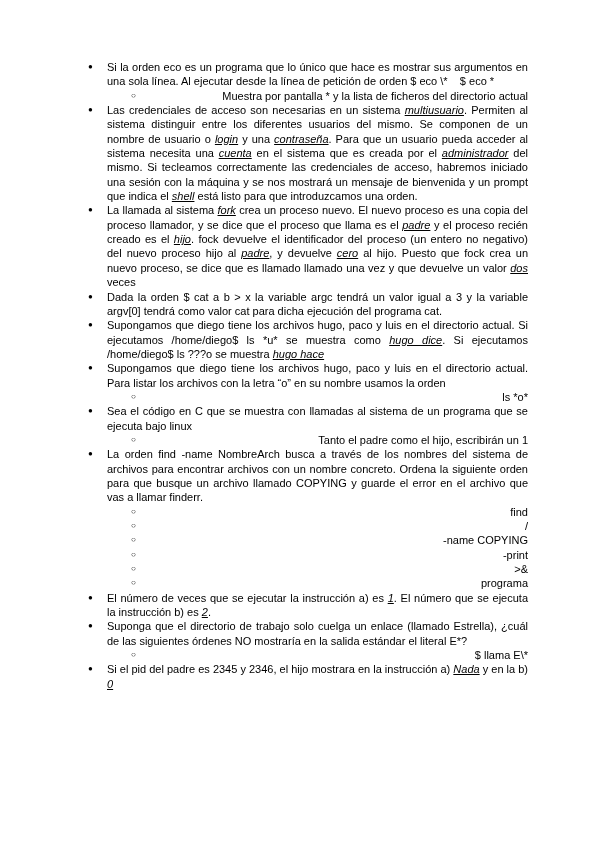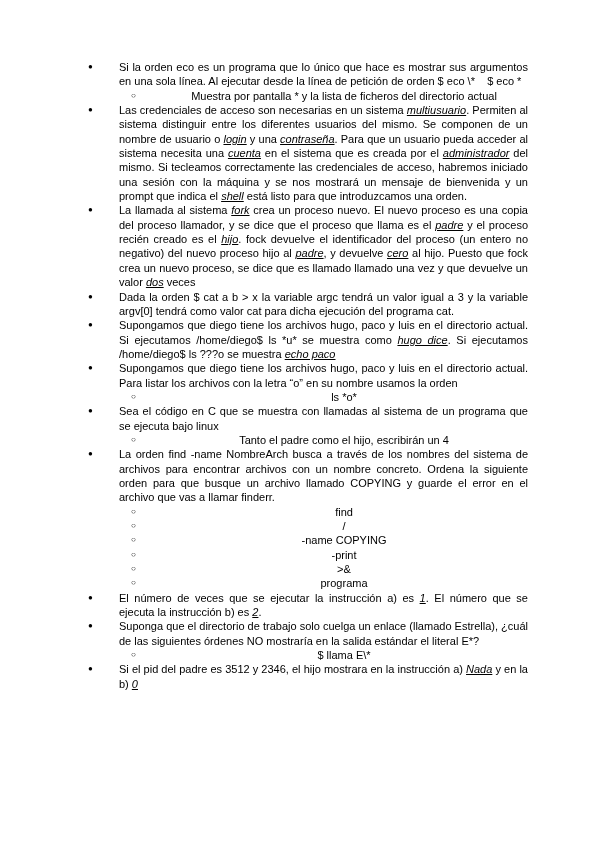--- a/index.html
+++ b/index.html
@@ -43,24 +43,23 @@
   }
   .item.level-2 {
     margin-left: 43px;
   }
   .item.level-2 .marker {
     flex: 0 0 17px;
   }
   .item .text {
     flex: 1 1 auto;
     text-align: justify;
-    margin-left: 12px;
   }
   .item.level-2 .text {
-    text-align: center;
+    text-align: right;
   }
   .u {
     text-decoration: underline;
     font-style: italic;
   }
 </style>
 </head>
 <body>
 
 <div class="page">
@@ -80,37 +79,37 @@
       <div class="item level-1">
         <span class="marker">●</span>
         <span class="text"><span>La llamada al sistema </span><span class="u">fork</span><span> crea un proceso nuevo. El nuevo proceso es una copia del proceso llamador, y se dice que el proceso que llama es el </span><span class="u">padre</span><span> y el proceso recién creado es el </span><span class="u">hijo</span><span>. fock devuelve el identificador del proceso (un entero no negativo) del nuevo proceso hijo al </span><span class="u">padre</span><span>, y devuelve </span><span class="u">cero</span><span> al hijo. Puesto que fock crea un nuevo proceso, se dice que es llamado llamado una vez y que devuelve un valor </span><span class="u">dos</span><span> veces</span></span>
       </div>
       <div class="item level-1">
         <span class="marker">●</span>
         <span class="text"><span>Dada la orden $ cat a b &gt; x la variable argc tendrá un valor igual a 3 y la variable argv[0] tendrá como valor cat para dicha ejecución del programa cat.</span></span>
       </div>
       <div class="item level-1">
         <span class="marker">●</span>
-        <span class="text"><span>Supongamos que diego tiene los archivos hugo, paco y luis en el directorio actual. Si ejecutamos /home/diego$ ls *u* se muestra como </span><span class="u">hugo dice</span><span>. Si ejecutamos /home/diego$ ls ???o se muestra </span><span class="u">echo paco</span></span>
+        <span class="text"><span>Supongamos que diego tiene los archivos hugo, paco y luis en el directorio actual. Si ejecutamos /home/diego$ ls *u* se muestra como </span><span class="u">hugo dice</span><span>. Si ejecutamos /home/diego$ ls ???o se muestra </span><span class="u">hugo hace</span></span>
       </div>
       <div class="item level-1">
         <span class="marker">●</span>
         <span class="text"><span>Supongamos que diego tiene los archivos hugo, paco y luis en el directorio actual. Para listar los archivos con la letra “o” en su nombre usamos la orden</span></span>
       </div>
       <div class="item level-2">
         <span class="marker">○</span>
         <span class="text"><span>ls *o*</span></span>
       </div>
       <div class="item level-1">
         <span class="marker">●</span>
         <span class="text"><span>Sea el código en C que se muestra con llamadas al sistema de un programa que se ejecuta bajo linux</span></span>
       </div>
       <div class="item level-2">
         <span class="marker">○</span>
-        <span class="text"><span>Tanto el padre como el hijo, escribirán un 4</span></span>
+        <span class="text"><span>Tanto el padre como el hijo, escribirán un 1</span></span>
       </div>
       <div class="item level-1">
         <span class="marker">●</span>
         <span class="text"><span>La orden find -name NombreArch busca a través de los nombres del sistema de archivos para encontrar archivos con un nombre concreto. Ordena la siguiente orden para que busque un archivo llamado COPYING y guarde el error en el archivo que vas a llamar finderr.</span></span>
       </div>
       <div class="item level-2">
         <span class="marker">○</span>
         <span class="text"><span>find</span></span>
       </div>
       <div class="item level-2">
@@ -140,16 +139,16 @@
       <div class="item level-1">
         <span class="marker">●</span>
         <span class="text"><span>Suponga que el directorio de trabajo solo cuelga un enlace (llamado Estrella), ¿cuál de las siguientes órdenes NO mostraría en la salida estándar el literal E*?</span></span>
       </div>
       <div class="item level-2">
         <span class="marker">○</span>
         <span class="text"><span>$ llama E\*</span></span>
       </div>
       <div class="item level-1">
         <span class="marker">●</span>
-        <span class="text"><span>Si el pid del padre es 3512 y 2346, el hijo mostrara en la instrucción a) </span><span class="u">Nada</span><span> y en la b) </span><span class="u">0</span></span>
+        <span class="text"><span>Si el pid del padre es 2345 y 2346, el hijo mostrara en la instrucción a) </span><span class="u">Nada</span><span> y en la b) </span><span class="u">0</span></span>
       </div>
     </div>
 </div>
 
 </body></html>

